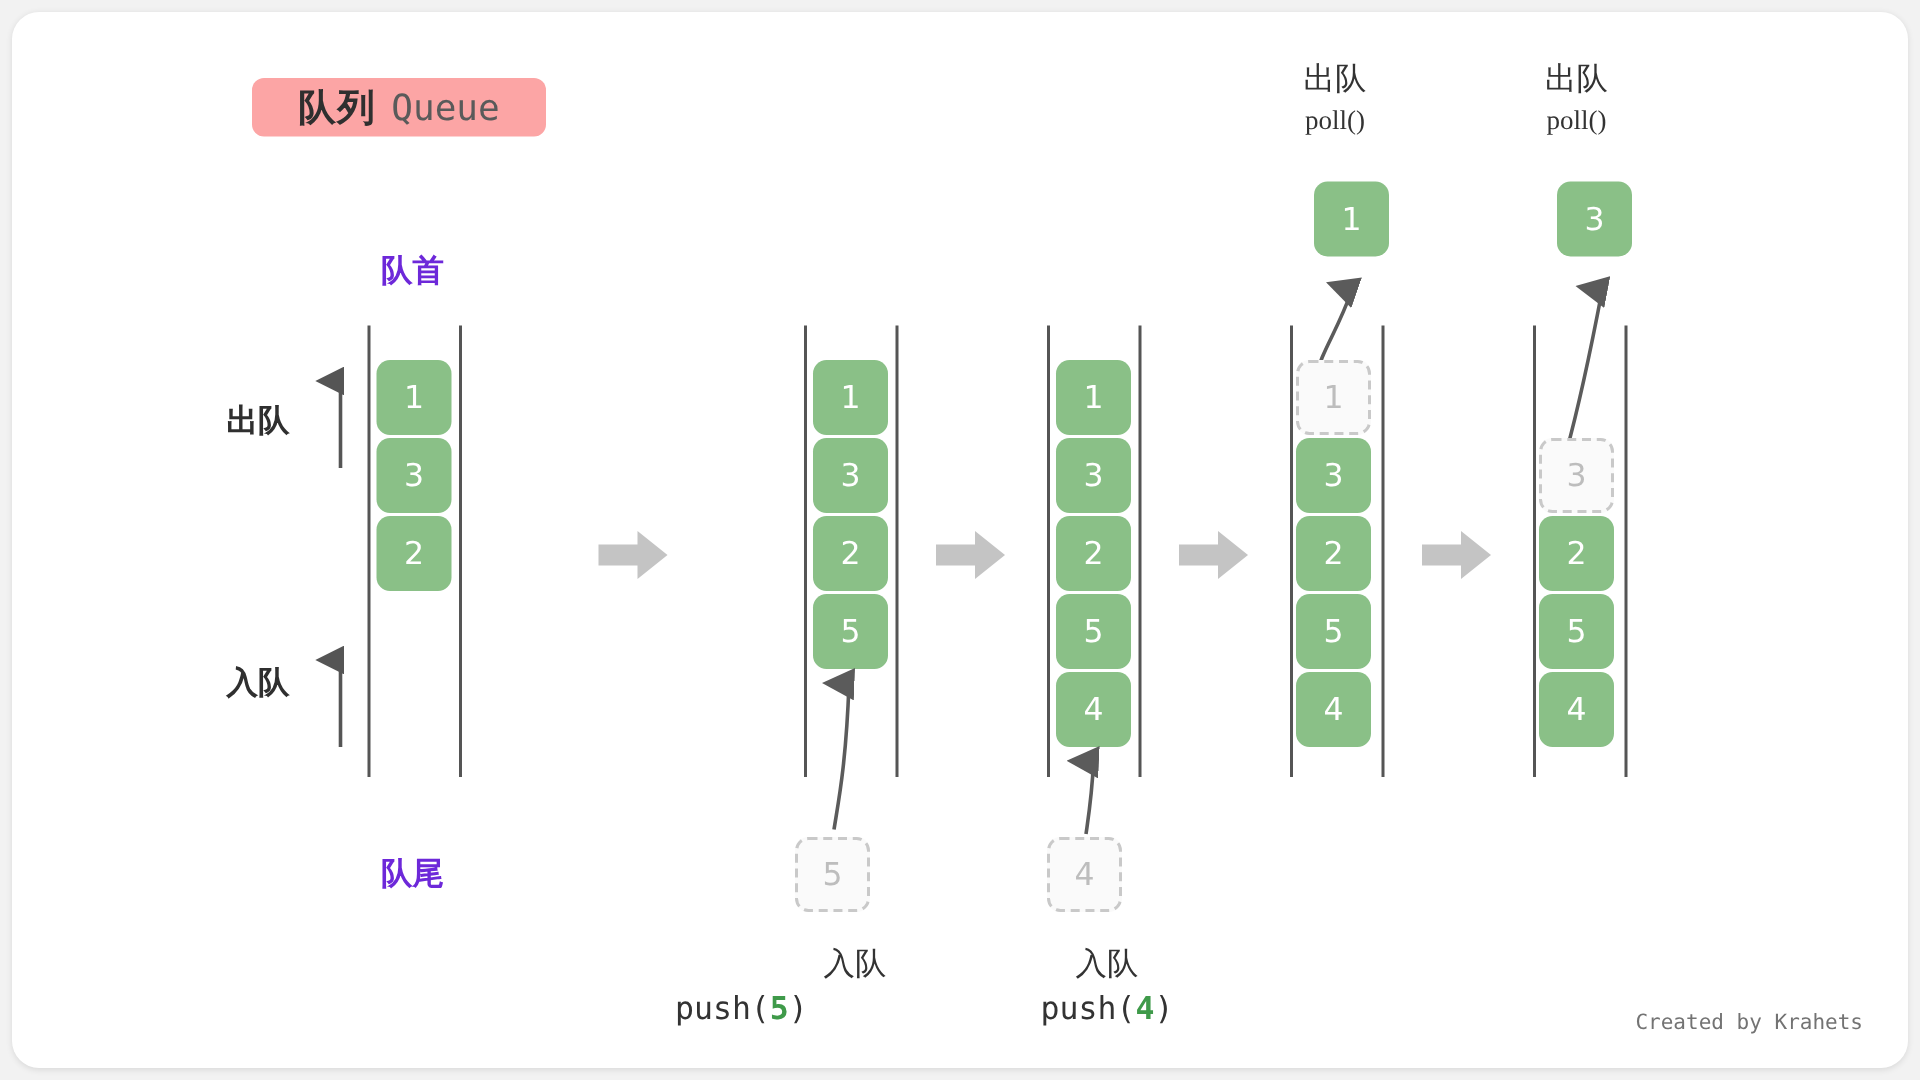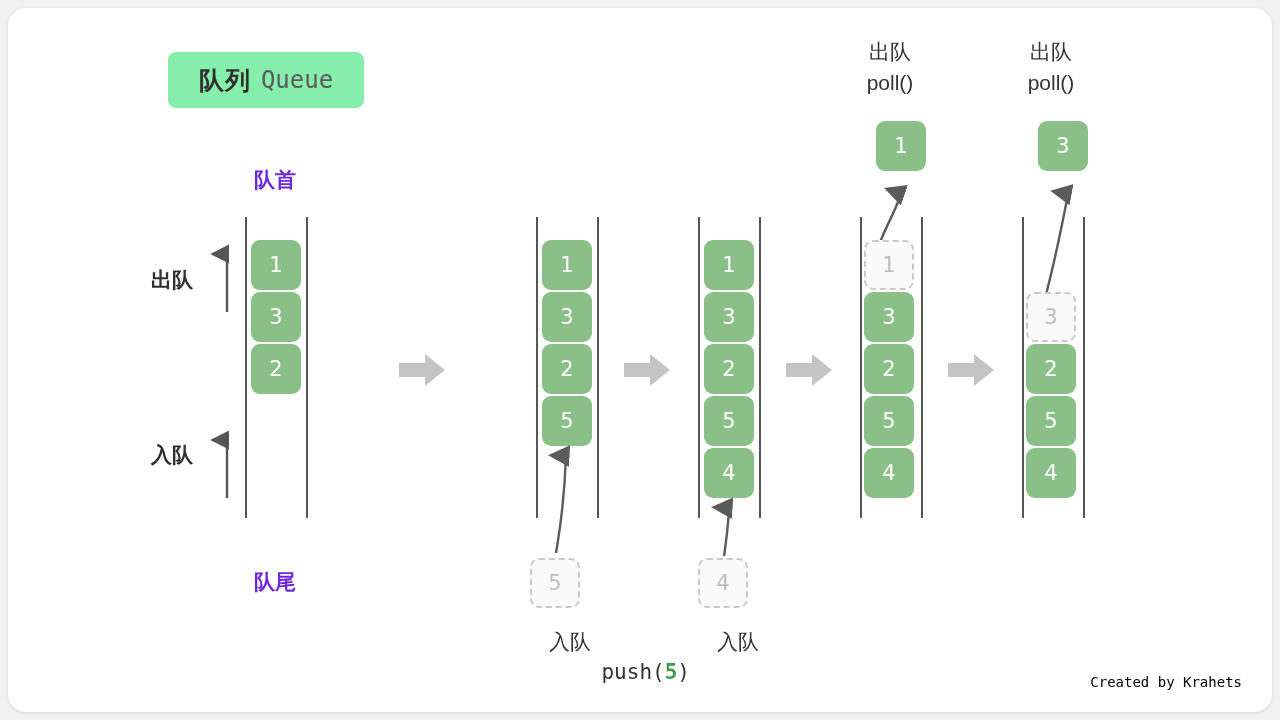--- a/index.html
+++ b/index.html
@@ -11,22 +11,22 @@
   }
   #card{
     position:absolute;left:8px;top:8px;width:1264px;height:704px;
     background:#ffffff;border-radius:18px;
     box-shadow:0 1px 4px rgba(0,0,0,.10);
   }
   .abs{position:absolute;}
 
   
   #title-badge{
-    left:160px;top:44px;width:196px;height:56px;
-    background:#86efac;border-radius:8px;
+    left:160px;top:44px;width:196px;height:39px;
+    background:#fca5a5;border-radius:8px;
     display:flex;align-items:center;justify-content:center;gap:10px;
   }
   #title-badge .cn{font-size:25px;font-weight:700;color:#2f2f2f;letter-spacing:1px;}
   #title-badge .en{font-size:24px;color:#5a5a5a;font-family:"DejaVu Sans Mono","Liberation Mono",monospace;}
 
   
   .cap-bold{
     font-size:21px;font-weight:700;color:#6d28d9;
     text-align:center;white-space:nowrap;
   }
@@ -63,27 +63,27 @@
   }
   .op-caption .cn{font-size:21px;font-weight:400;font-family:"DejaVu Sans","Liberation Sans",sans-serif;}
   .op-caption .code{font-size:21px;font-family:"DejaVu Sans Mono","Liberation Mono",monospace;color:#333;}
   .op-caption .code .num{color:#3f9a4a;font-weight:700;}
 
   
   .op-caption-top{
     text-align:center;white-space:nowrap;line-height:1.42;color:#333;
   }
   .op-caption-top .cn{font-size:21px;font-family:"DejaVu Sans","Liberation Sans",sans-serif;}
-  .op-caption-top .code{font-size:21px;font-family:Liberation Sans, sans-serif;}
+  .op-caption-top .code{font-size:18px;font-family:Liberation Serif, serif;}
 
   
   #credit{
     right:30px;bottom:22px;
     font-family:"DejaVu Sans Mono","Liberation Mono",monospace;
-    font-size:14px;color:#000000;white-space:nowrap;
+    font-size:14px;color:#737373;white-space:nowrap;
   }
   svg{display:block;overflow:visible;}
 </style>
 </head>
 <body>
 
 <div id="card">
 
   <div class="abs" id="title-badge">
     <span class="cn">队列</span>
@@ -131,40 +131,41 @@
     <defs>
       <marker id="mk-push" markerWidth="9" markerHeight="9" refX="4.5" refY="7.5" orient="auto">
         <path d="M0,9 L4.5,0 L9,9 Z" fill="#5b5b5b"></path>
       </marker>
     </defs>
     <path d="M28,115 C31,96 36,72 38,18" fill="none" stroke="#5b5b5b" stroke-width="2.4" marker-end="url(#mk-push)"></path>
   </svg>
 
   <div class="abs op-caption" style="left:442px;top:620px;width:240px;">
     <div class="cn" style="text-align:center;">入队</div>
-    <div class="code" style="text-align:right;"><span>push(</span><span class="num">5</span><span>)</span></div>
+    <div class="code" style="text-align:left;"><span>push(</span><span class="num">5</span><span>)</span></div>
   </div>
 
   <svg class="abs step-arrow" style="left:616px;top:344px;" viewBox="0 0 46 36">
     <path d="M0,11 L26,11 L26,2 L46,18 L26,34 L26,25 L0,25 Z" fill="#c4c4c4"></path>
   </svg>
 
   <div class="abs rail" style="left:690px;top:209px;height:301px;"></div>
   <div class="abs rail" style="left:751px;top:209px;height:301px;"></div>
   <div class="abs cell" style="left:696px;top:232px;">1</div>
   <div class="abs cell" style="left:696px;top:284px;">3</div>
   <div class="abs cell" style="left:696px;top:336px;">2</div>
   <div class="abs cell" style="left:696px;top:388px;">5</div>
   <div class="abs cell" style="left:696px;top:440px;">4</div>
   <div class="abs cell ghost" style="left:690px;top:550px;">4</div>
   <svg class="abs" style="left:688px;top:482px;" width="80" height="70">
     <path d="M28,66 C30,52 32,40 33,18" fill="none" stroke="#5b5b5b" stroke-width="2.4" marker-end="url(#mk-push)"></path>
   </svg>
   <div class="abs op-caption" style="left:610px;top:620px;width:240px;">
     <div class="cn" style="text-align:center;">入队</div>
+    <div class="code" style="text-align:center;"><span>push(</span><span class="num">4</span><span>)</span></div>
   </div>
 
   <svg class="abs step-arrow" style="left:778px;top:344px;" viewBox="0 0 46 36">
     <path d="M0,11 L26,11 L26,2 L46,18 L26,34 L26,25 L0,25 Z" fill="#c4c4c4"></path>
   </svg>
 
   <div class="abs op-caption-top" style="left:772px;top:30px;width:220px;">
     <div class="cn">出队</div>
     <div class="code">poll()</div>
   </div>

